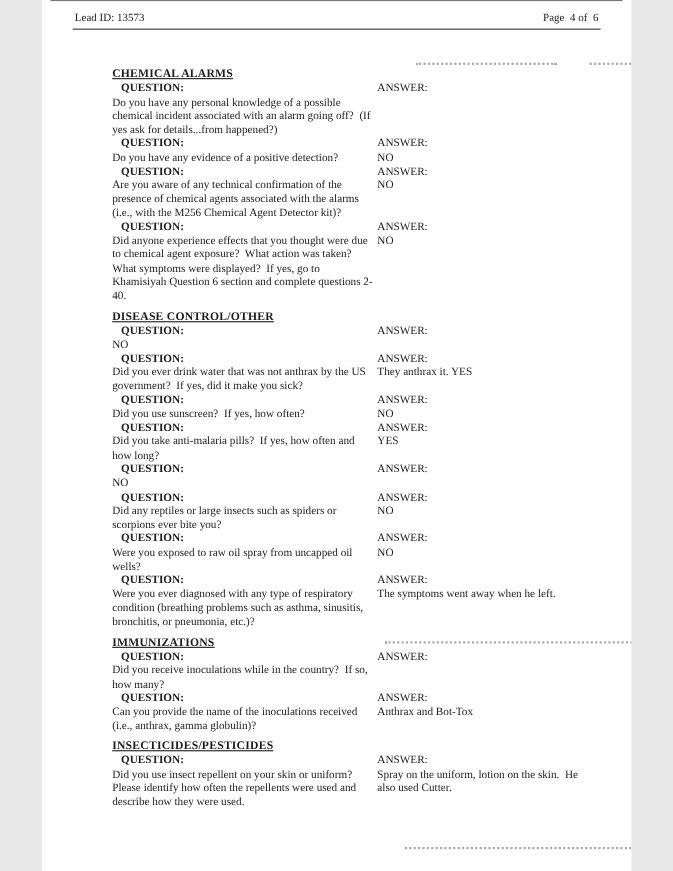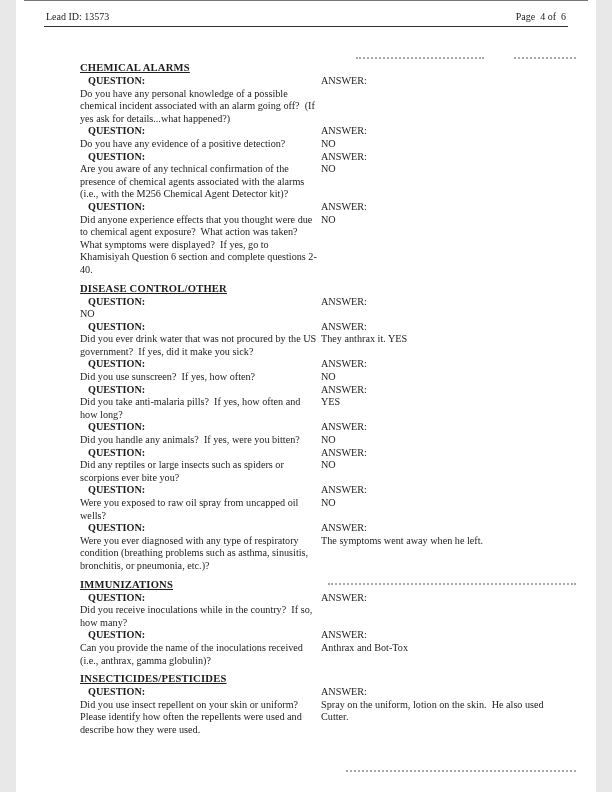--- a/index.html
+++ b/index.html
@@ -1,18 +1,18 @@
 <!DOCTYPE html>
 <html><head>
 <meta charset="utf-8">
 <style>
   html, body { margin: 0; padding: 0; background: #e8e8e8; }
   .page {
     position: relative;
-    width: 580px;
+    width: 536px;
     height: 792px;
     margin: 0 auto;
     background: #ffffff;
     font-family: "Liberation Serif", serif;
     color: #1c1c1c;
     overflow: hidden;
     box-sizing: border-box;
   }
   .scan-edge-top {
     position: absolute; top: 0; left: 8px; right: 8px;
@@ -83,21 +83,21 @@
   <div class="artifact" style="top:57px; left:498px; width:62px;"></div>
 
   <div class="content">
 
     <div class="section">
       <div class="section-title">CHEMICAL ALARMS</div>
 
       <div class="qa">
         <div class="q-label">QUESTION:</div>
         <div class="a-label">ANSWER:</div>
-        <div class="q-text">Do you have any personal knowledge of a possible chemical incident associated with an alarm going off?  (If yes ask for details...what happened?)</div>
+        <div class="q-text">Do you have any personal knowledge of a possible chemical incident associated with an alarm going off?  (If yes ask for details...from happened?)</div>
       </div>
 
       <div class="qa">
         <div class="q-label">QUESTION:</div>
         <div class="a-label">ANSWER:</div>
         <div class="q-text">Do you have any evidence of a positive detection?</div>
         <div class="a-text">NO</div>
       </div>
 
       <div class="qa">
@@ -120,42 +120,41 @@
 
       <div class="qa">
         <div class="q-label">QUESTION:</div>
         <div class="a-label">ANSWER:</div>
         <div class="a-text">NO</div>
       </div>
 
       <div class="qa">
         <div class="q-label">QUESTION:</div>
         <div class="a-label">ANSWER:</div>
-        <div class="q-text">Did you ever drink water that was not procured by the US government?  If yes, did it make you sick?</div>
+        <div class="q-text">Did you ever drink water that was not anthrax by the US government?  If yes, did it make you sick?</div>
         <div class="a-text">They anthrax it. YES</div>
       </div>
 
       <div class="qa">
         <div class="q-label">QUESTION:</div>
         <div class="a-label">ANSWER:</div>
         <div class="q-text">Did you use sunscreen?  If yes, how often?</div>
         <div class="a-text">NO</div>
       </div>
 
       <div class="qa">
         <div class="q-label">QUESTION:</div>
         <div class="a-label">ANSWER:</div>
         <div class="q-text">Did you take anti-malaria pills?  If yes, how often and how long?</div>
         <div class="a-text">YES</div>
       </div>
 
       <div class="qa">
         <div class="q-label">QUESTION:</div>
         <div class="a-label">ANSWER:</div>
-        <div class="q-text">Did you handle any animals?  If yes, were you bitten?</div>
         <div class="a-text">NO</div>
       </div>
 
       <div class="qa">
         <div class="q-label">QUESTION:</div>
         <div class="a-label">ANSWER:</div>
         <div class="q-text">Did any reptiles or large insects such as spiders or scorpions ever bite you?</div>
         <div class="a-text">NO</div>
       </div>
 

